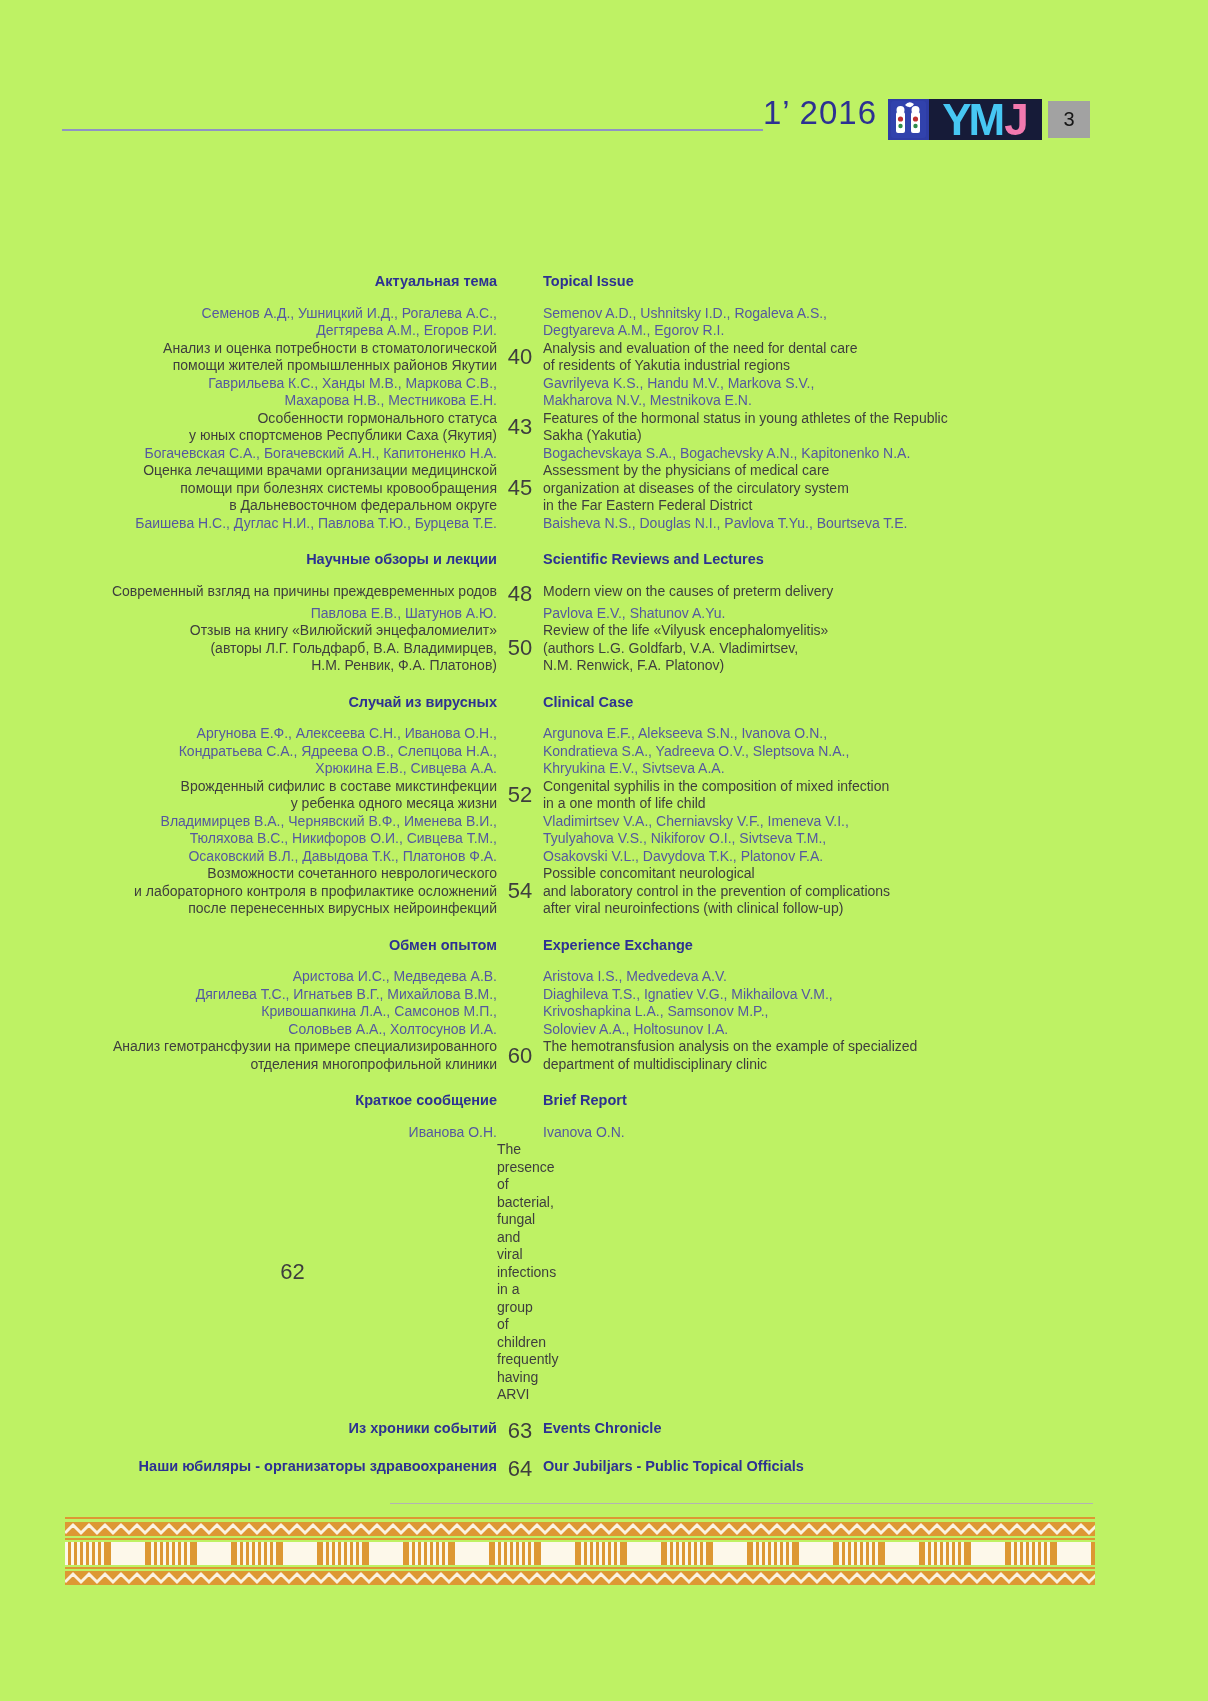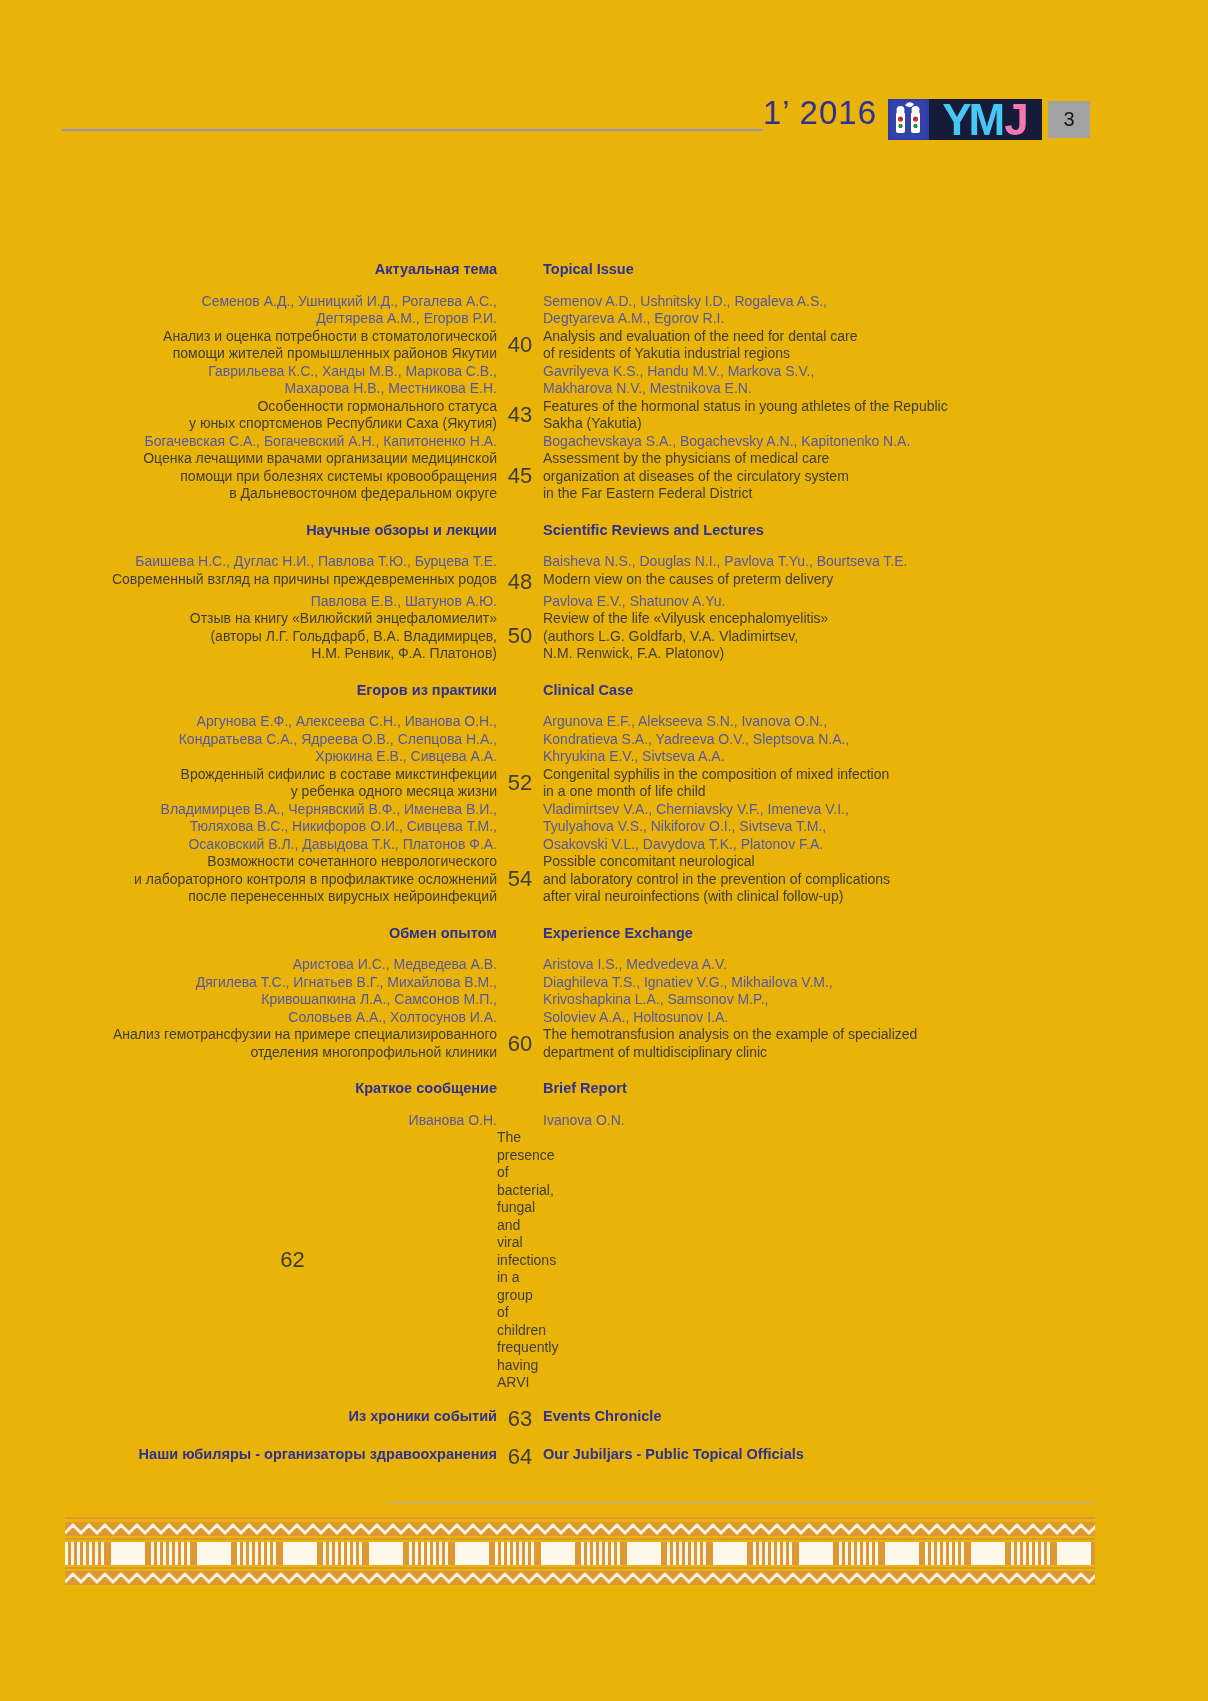--- a/index.html
+++ b/index.html
@@ -6,21 +6,21 @@
     --navy:#2d3192;
     --authors:#5558a0;
     --titletext:#3e3e3e;
     --orange:#dd9833;
     --cream:#fdf8ea;
     --cyan:#47c7f3;
     --pink:#f279af;
   }
   html,body{margin:0;padding:0;background:#e8e8e8;}
   .page{
-    position:relative;width:1208px;height:1701px;background:#eab308;
+    position:relative;width:1208px;height:1701px;background:#bef264;
     overflow:hidden;font-family:"Liberation Sans",sans-serif;
   }
 
   
   .header-rule{position:absolute;left:62px;top:129px;width:701px;height:2px;background:#9093c4;}
   .issue{
     position:absolute;right:331px;top:94px;font-size:33px;letter-spacing:1px;
     color:var(--navy);font-weight:400;white-space:nowrap;
   }
   .logo{
@@ -54,21 +54,21 @@
   .cell.r{text-align:left;}
   .cell.c{text-align:center;}
   .cell.authors{color:var(--authors);}
   .cell.title{color:var(--titletext);}
   .cell.heading{color:var(--navy);font-weight:bold;font-size:14.5px;}
   .cell.pagenum{
     color:#3e3e3e;font-size:22px;line-height:1;align-self:center;
     font-family:"Liberation Sans",sans-serif;
   }
   .heading-row{margin-top:19px;margin-bottom:14px;}
-  .heading-row.first{margin-top:4px;}
+  .heading-row.first{margin-top:16px;}
   .footer-row{margin-top:16px;}
 
   
   .pre-ornament-line{position:absolute;left:390px;top:1503px;width:703px;height:1px;background:#b3b3b3;}
   .ornament{position:absolute;left:65px;top:1517px;width:1030px;height:68px;}
   .orn-topline{height:2px;background:var(--orange);}
   .orn-gap3{height:3px;}
   .orn-gap2{height:2px;}
   .orn-thin{height:2px;background:var(--orange);}
   .orn-zigzag{position:relative;height:14px;background:var(--orange);}
@@ -159,29 +159,29 @@
       </div>
       <div class="trow">
         <div class="cell l title">Оценка лечащими врачами организации медицинской
 помощи при болезнях системы кровообращения
 в Дальневосточном федеральном округе</div>
         <div class="cell c pagenum">45</div>
         <div class="cell r title">Assessment by the physicians of medical care
 organization at diseases of the circulatory system
 in the Far Eastern Federal District</div>
       </div>
+      <div class="trow">
+        <div class="cell l authors">Баишева Н.С., Дуглас Н.И., Павлова Т.Ю., Бурцева Т.Е.</div>
+        <div class="cell c"></div>
+        <div class="cell r authors">Baisheva N.S., Douglas N.I., Pavlova T.Yu., Bourtseva T.E.</div>
+      </div>
       <div class="trow heading-row">
         <div class="cell l heading">Научные обзоры и лекции</div>
         <div class="cell c"></div>
         <div class="cell r heading">Scientific Reviews and Lectures</div>
-      </div>
-      <div class="trow">
-        <div class="cell l authors">Баишева Н.С., Дуглас Н.И., Павлова Т.Ю., Бурцева Т.Е.</div>
-        <div class="cell c"></div>
-        <div class="cell r authors">Baisheva N.S., Douglas N.I., Pavlova T.Yu., Bourtseva T.E.</div>
       </div>
       <div class="trow">
         <div class="cell l title">Современный взгляд на причины преждевременных родов</div>
         <div class="cell c pagenum">48</div>
         <div class="cell r title">Modern view on the causes of preterm delivery</div>
       </div>
       <div class="trow">
         <div class="cell l authors">Павлова Е.В., Шатунов А.Ю.</div>
         <div class="cell c"></div>
         <div class="cell r authors">Pavlova E.V., Shatunov A.Yu.</div>
@@ -189,21 +189,21 @@
       <div class="trow">
         <div class="cell l title">Отзыв на книгу «Вилюйский энцефаломиелит»
 (авторы Л.Г. Гольдфарб, В.А. Владимирцев,
 Н.М. Ренвик, Ф.А. Платонов)</div>
         <div class="cell c pagenum">50</div>
         <div class="cell r title">Review of the life «Vilyusk encephalomyelitis»
 (authors L.G. Goldfarb, V.A. Vladimirtsev,
 N.M. Renwick, F.A. Platonov)</div>
       </div>
       <div class="trow heading-row">
-        <div class="cell l heading">Егоров из практики</div>
+        <div class="cell l heading">Случай из вирусных</div>
         <div class="cell c"></div>
         <div class="cell r heading">Clinical Case</div>
       </div>
       <div class="trow">
         <div class="cell l authors">Аргунова Е.Ф., Алексеева С.Н., Иванова О.Н.,
 Кондратьева С.А., Ядреева О.В., Слепцова Н.А.,
 Хрюкина Е.В., Сивцева А.А.</div>
         <div class="cell c"></div>
         <div class="cell r authors">Argunova E.F., Alekseeva S.N., Ivanova O.N.,
 Kondratieva S.A., Yadreeva O.V., Sleptsova N.A.,

